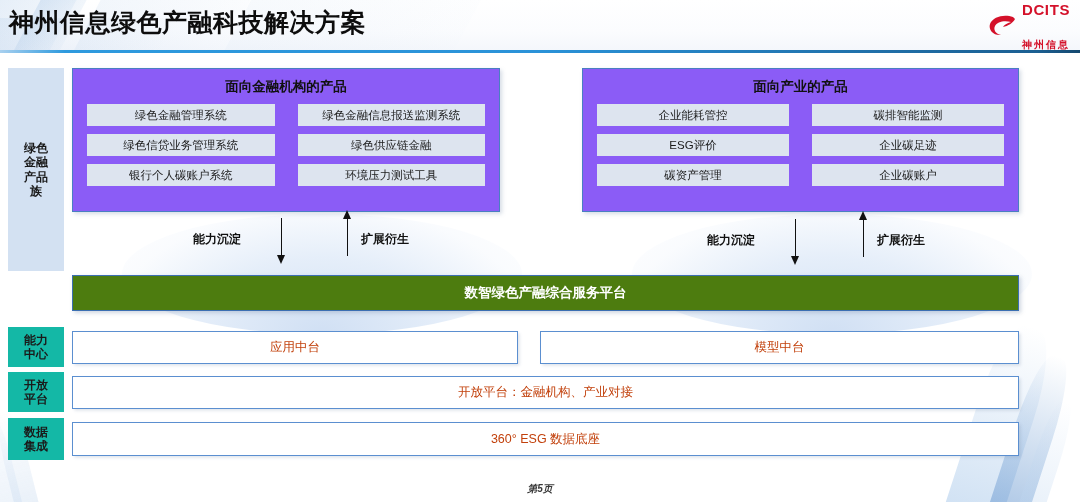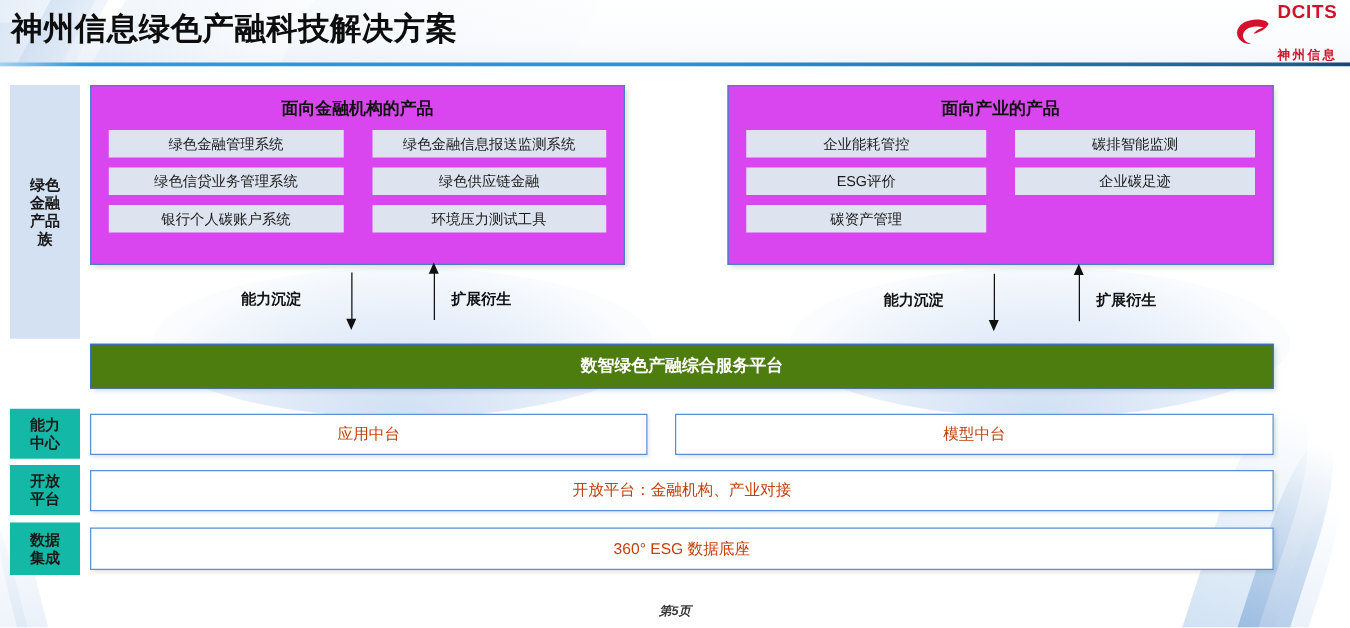--- a/index.html
+++ b/index.html
@@ -56,21 +56,21 @@
   
   .side{position:absolute;display:flex;align-items:center;justify-content:center;
       text-align:center;font-weight:bold;color:#1a1a1a;line-height:1.18;font-size:12px;}
   .side-green{left:8px;top:68px;width:56px;height:203px;background:#d3e1f2;}
   .side-peach{background:#14b8a6;}
   .side-cap{left:8px;top:327px;width:56px;height:40px;}
   .side-open{left:8px;top:372px;width:56px;height:40px;}
   .side-data{left:8px;top:418px;width:56px;height:42px;}
 
   
-  .panel{position:absolute;background:#d946ef;border:1.6px solid #4a7fc1;
+  .panel{position:absolute;background:#8b5cf6;border:1.6px solid #4a7fc1;
       box-shadow:2px 2px 4px rgba(120,140,170,.30);box-sizing:border-box;}
   .panel-l{left:72px;top:68px;width:428px;height:144px;}
   .panel-r{left:582px;top:68px;width:437px;height:144px;}
   .panel-title{text-align:center;font-size:13.5px;font-weight:bold;color:#111;margin-top:9px;}
   .chips{display:grid;grid-template-columns:1fr 1fr;gap:8px 23px;padding:8px 14px 0 14px;}
   .chip{background:#dde4ef;height:22px;display:flex;align-items:center;justify-content:center;
       font-size:11.5px;color:#1a1a1a;white-space:nowrap;}
 
   
   .arrow{position:absolute;width:1px;background:#111;}
@@ -172,20 +172,21 @@
   </div>
 
   <div class="panel panel-r">
     <div class="panel-title">面向产业的产品</div>
     <div class="chips">
       <div class="chip">企业能耗管控</div>
       <div class="chip">碳排智能监测</div>
       <div class="chip">ESG评价</div>
       <div class="chip">企业碳足迹</div>
       <div class="chip">碳资产管理</div>
+      <div class="chip">企业碳账户</div>
     </div>
   </div>
 
   <div class="arr-lbl" style="left:193px;top:231px;">能力沉淀</div>
   <div class="arrow down" style="left:281px;top:218px;height:38px;"></div>
   <div class="arrow up" style="left:347px;top:218px;height:38px;"></div>
   <div class="arr-lbl" style="left:361px;top:231px;">扩展衍生</div>
 
   <div class="arr-lbl" style="left:707px;top:232px;">能力沉淀</div>
   <div class="arrow down" style="left:795px;top:219px;height:38px;"></div>

